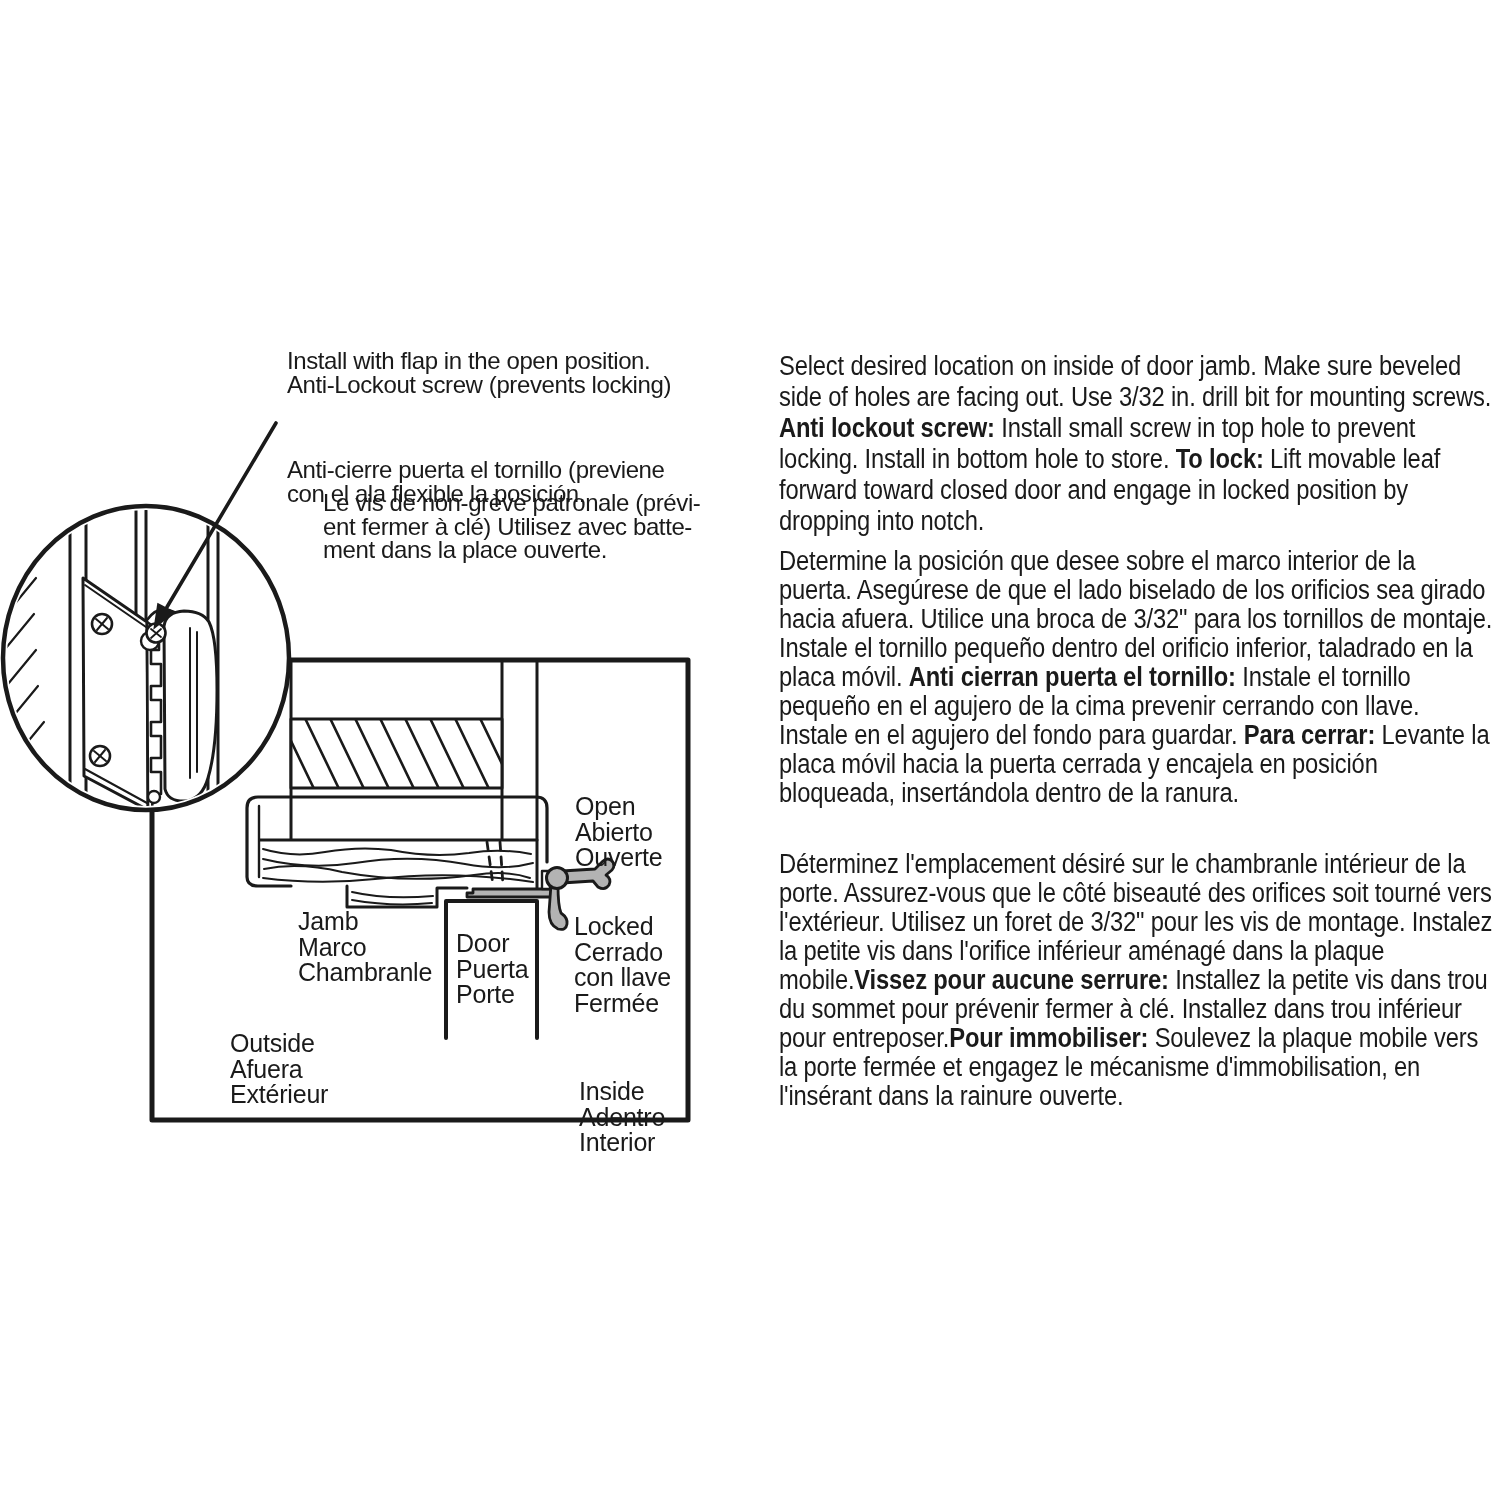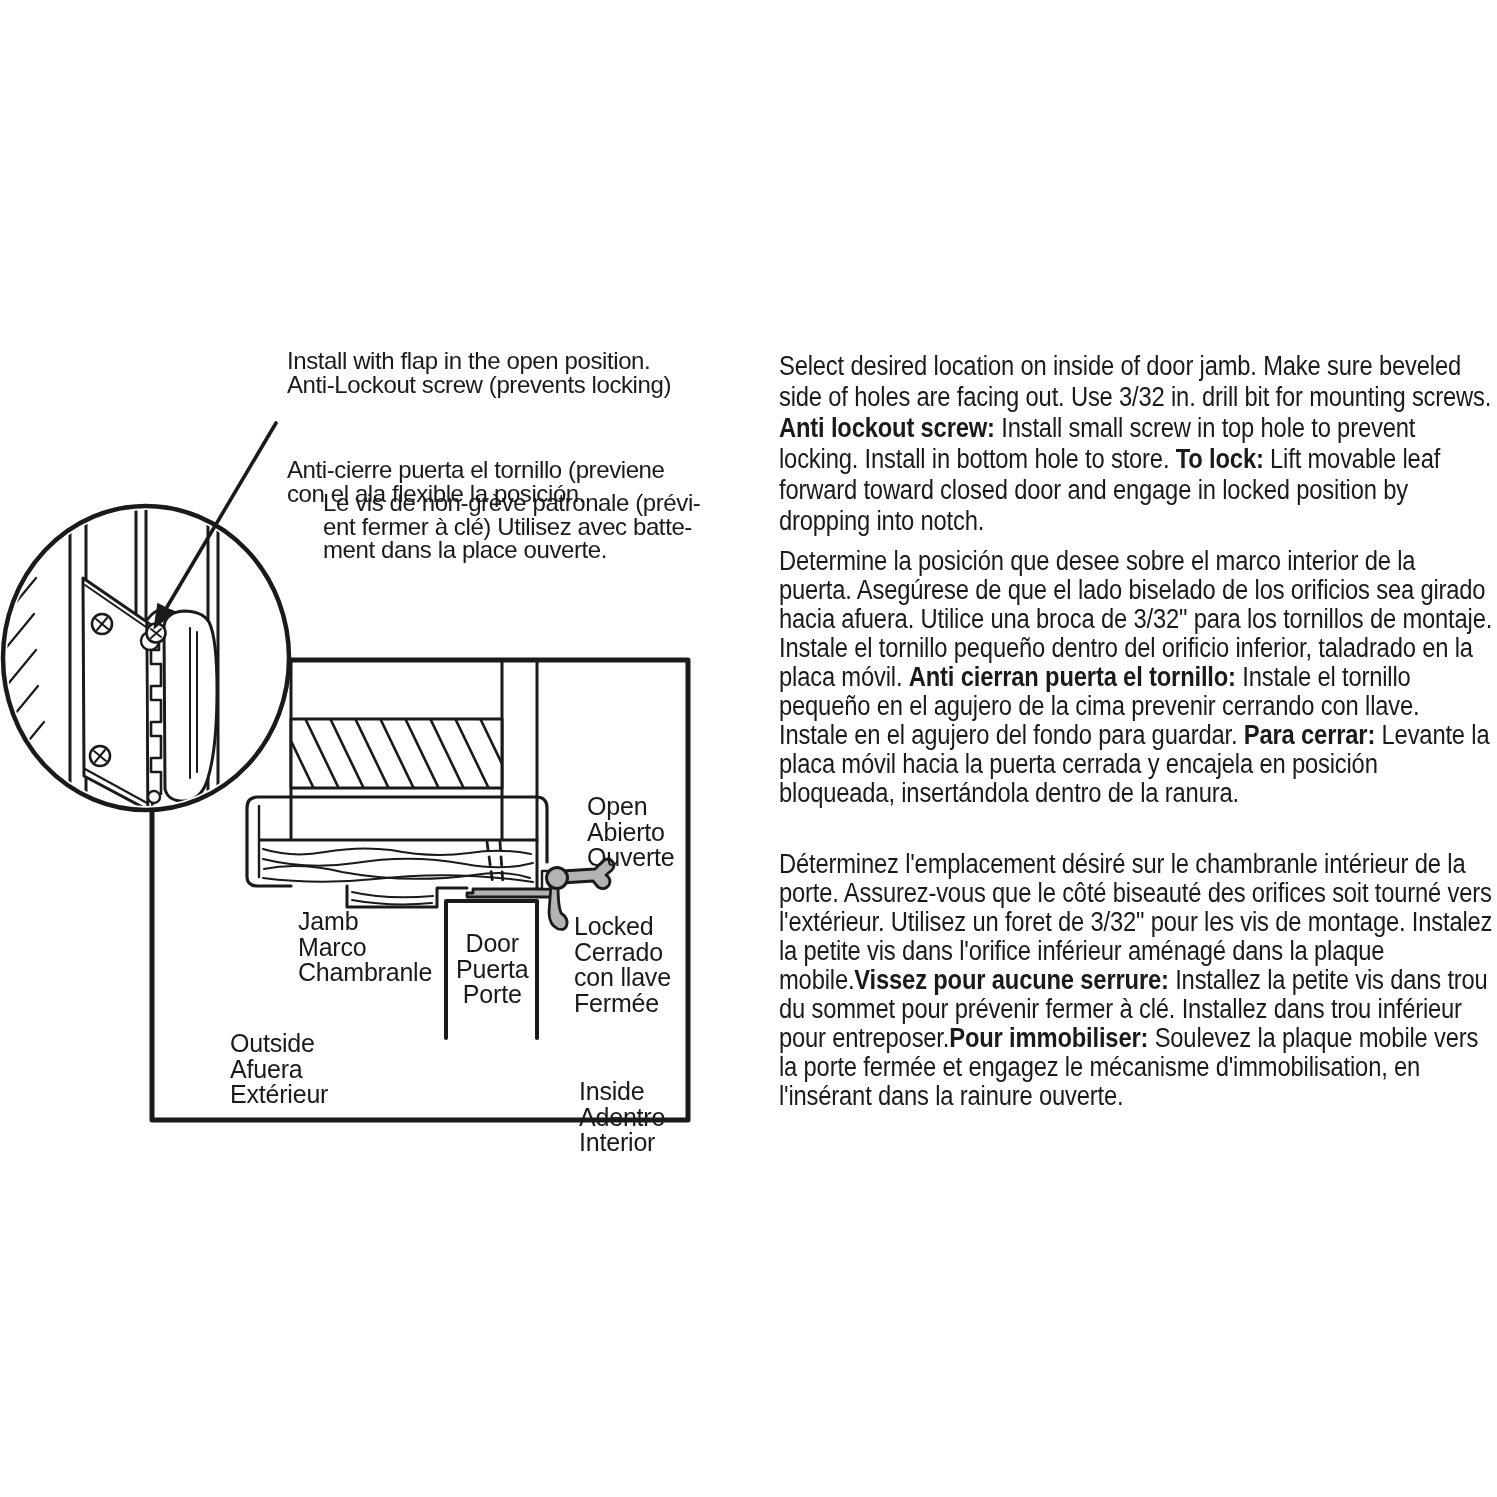--- a/index.html
+++ b/index.html
@@ -161,37 +161,37 @@
 <div class="abs callout" style="left:287px; top:422px;margin-top:36px;">
   <div>Anti-cierre puerta el tornillo (previene</div>
   <div>con el ala flexible la posición.</div>
 </div>
 <div class="abs callout" style="left:291px; top:491px;margin-left:32px;">
   <div>Le vis de non-grève patronale (prévi-</div>
   <div>ent fermer à clé) Utilisez avec batte-</div>
   <div>ment dans la place ouverte.</div>
 </div>
 
-<div class="abs dlabel" style="left:587px; top:794px;">
+<div class="abs dlabel" style="left:575px; top:794px;">
   <div>Open</div>
   <div>Abierto</div>
   <div>Ouverte</div>
 </div>
 <div class="abs dlabel" style="left:574px; top:914px;">
   <div>Locked</div>
   <div>Cerrado</div>
   <div>con llave</div>
   <div>Fermée</div>
 </div>
 <div class="abs dlabel" style="left:298px; top:909px;">
   <div>Jamb</div>
   <div>Marco</div>
   <div>Chambranle</div>
 </div>
-<div class="abs dlabel" style="left:456px; top:931px;text-align:center;">
+<div class="abs dlabel" style="left:456px; top:931px;">
   <div>Door</div>
   <div>Puerta</div>
   <div>Porte</div>
 </div>
 <div class="abs dlabel" style="left:230px; top:1031px;">
   <div>Outside</div>
   <div>Afuera</div>
   <div>Extérieur</div>
 </div>
 <div class="abs dlabel" style="left:579px; top:1031px;margin-top:48px;">

